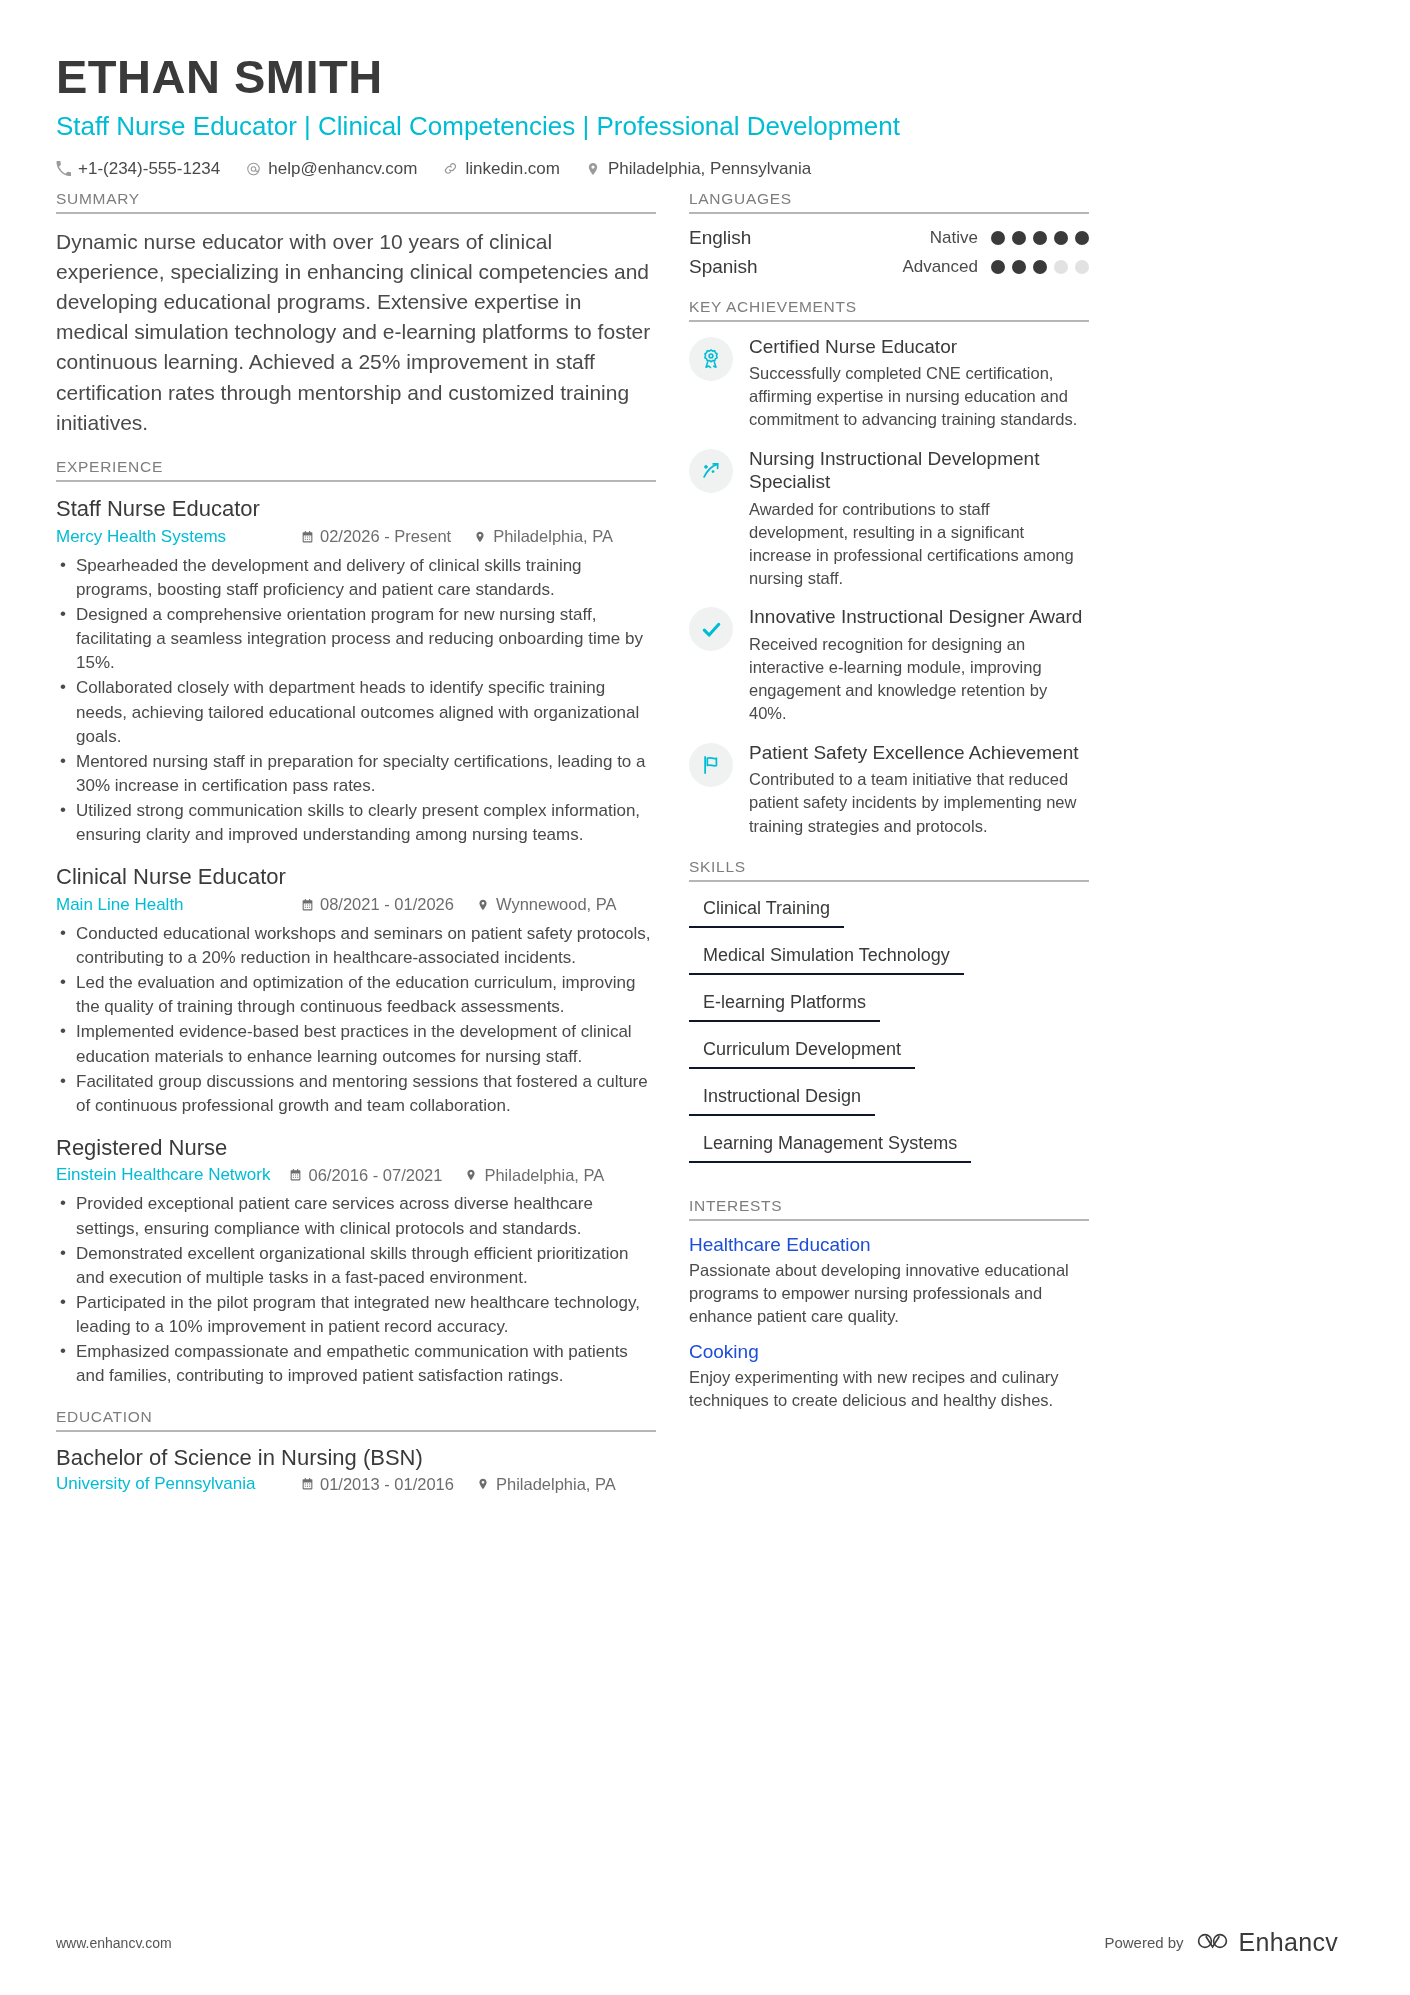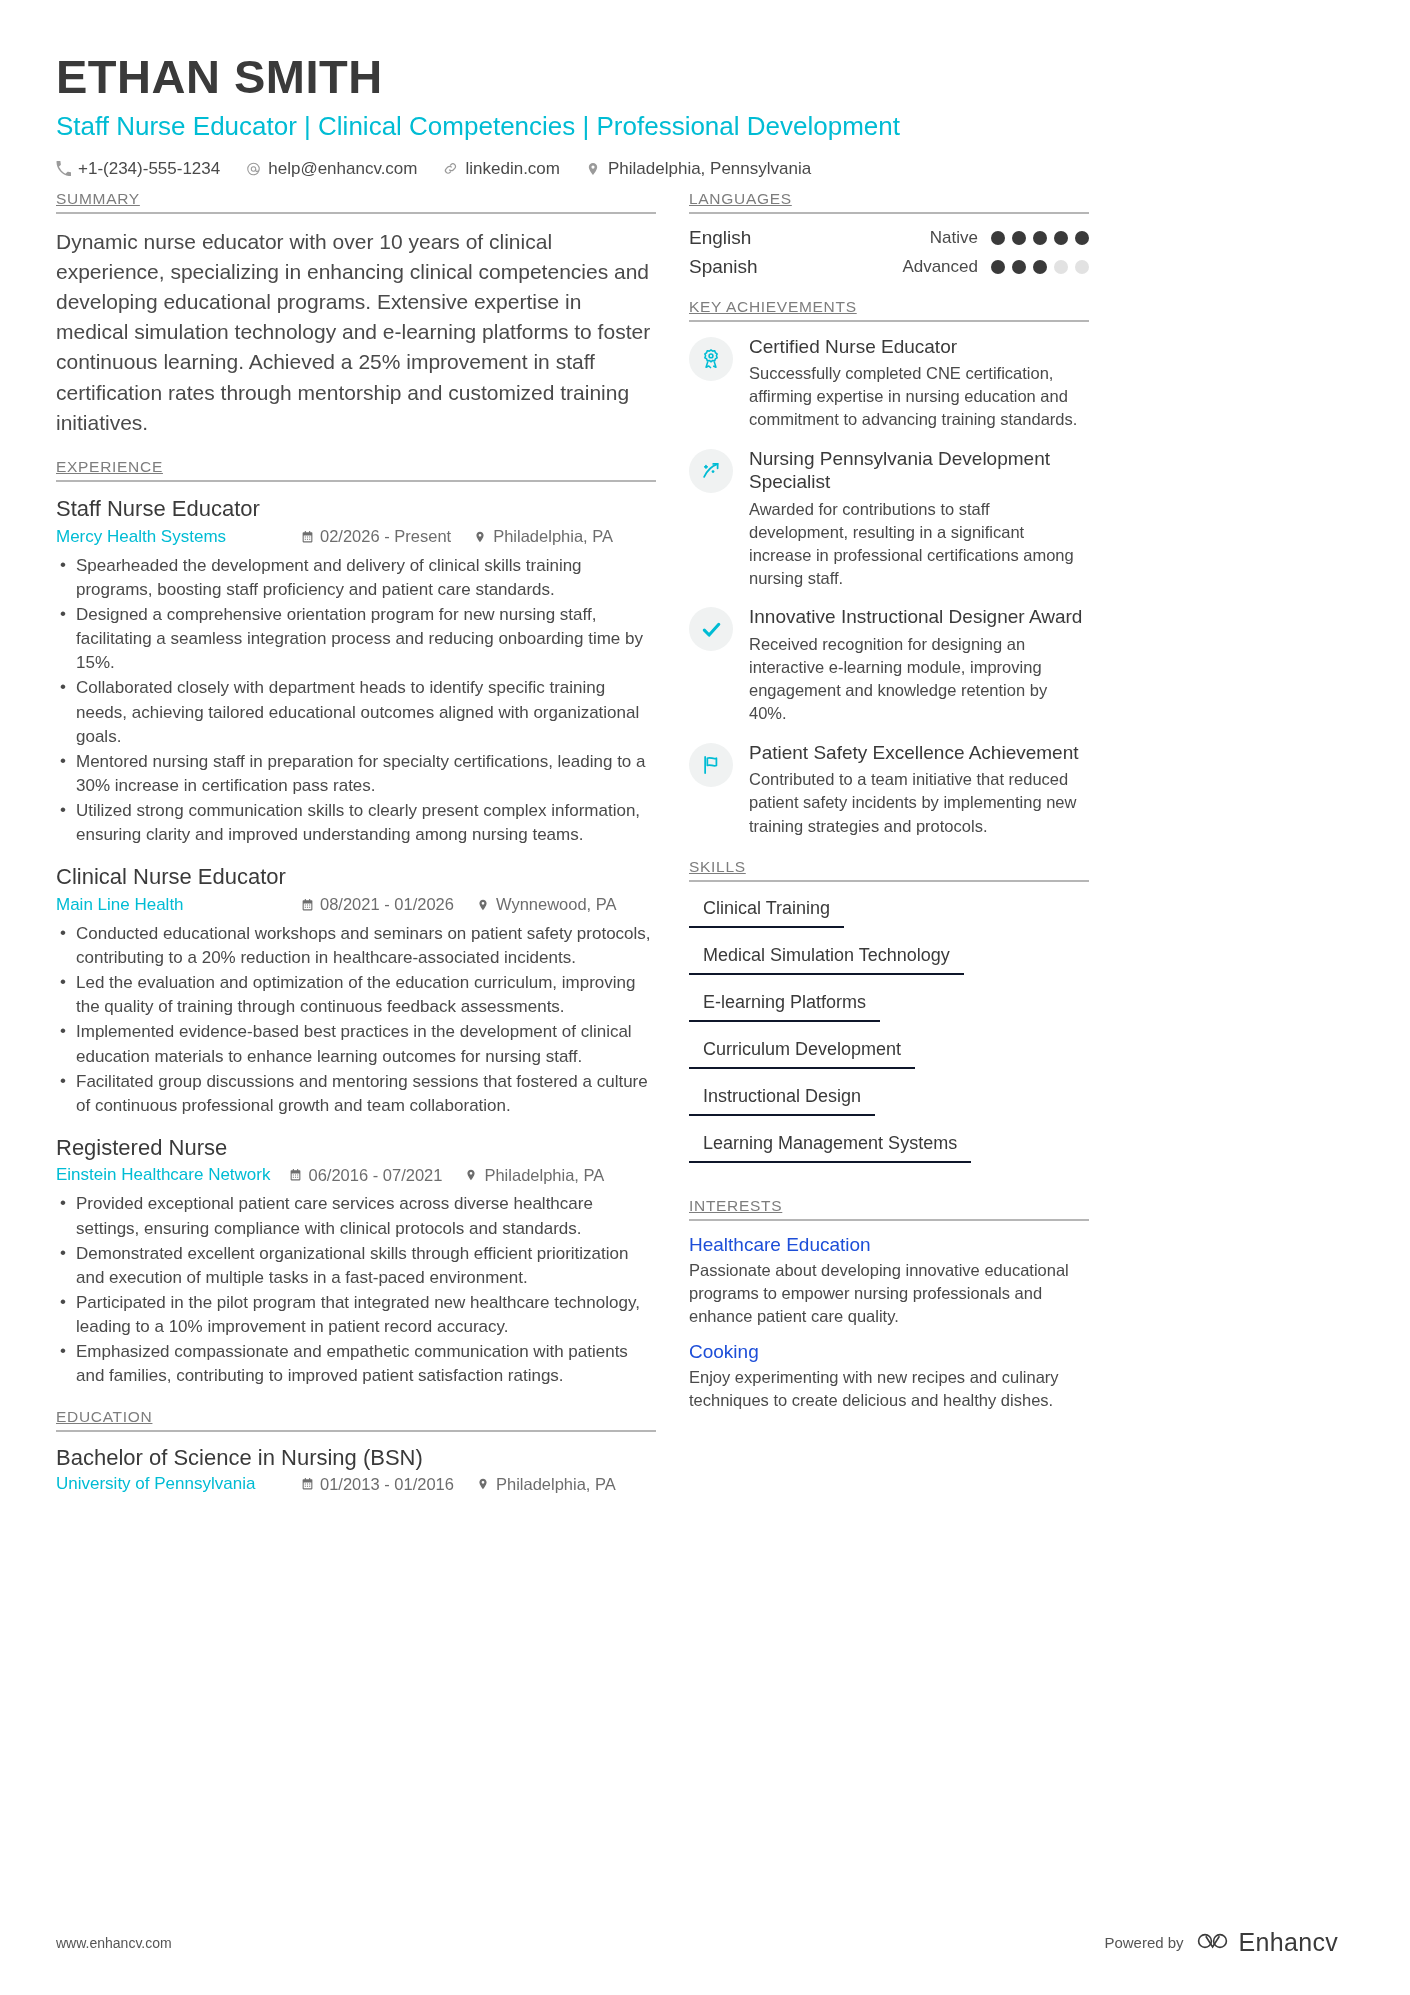--- a/index.html
+++ b/index.html
@@ -70,21 +70,20 @@
   .col-left  { width: 600px; flex: none; }
   .col-right { width: 400px; flex: none; }
 
   
   .sec-title {
     font-size: 15.5px;
     letter-spacing: 0.7px;
     color: #7d7d7d;
     text-transform: uppercase;
     padding-bottom: 4px;
-    text-decoration: underline;
   }
   .sec-rule {
     height: 2px;
     background: #b6b6b6;
     margin-bottom: 13px;
   }
   .section { margin-bottom: 20px; }
 
   
   .summary-text {
@@ -485,21 +484,21 @@
         <div class="ach">
           <div class="ach-icon">
             <svg width="22" height="22" viewBox="0 0 24 24" fill="none" stroke="currentColor" stroke-width="1.9" stroke-linecap="round">
                 <path d="M4.5 18.5C8 11 13 6.5 19 4.5"></path>
                 <path d="M14.4 4.3L19.3 4.2l-.1 4.9"></path>
                 <circle cx="14.2" cy="12.6" r="1.5" fill="currentColor" stroke="none"></circle>
                 <path d="M5.2 7.4h2.6M6.5 6.1v2.6"></path>
               </svg>
           </div>
           <div class="ach-body">
-            <div class="ach-title">Nursing Pennsylvania Development Specialist</div>
+            <div class="ach-title">Nursing Instructional Development Specialist</div>
             <div class="ach-desc">Awarded for contributions to staff development, resulting in a significant increase in professional certifications among nursing staff.</div>
           </div>
         </div>
 
         <div class="ach">
           <div class="ach-icon">
             <svg width="23" height="23" viewBox="0 0 24 24" fill="none" stroke="currentColor" stroke-width="3.2" stroke-linecap="round" stroke-linejoin="round">
                 <path d="M4.5 12.6l5 5.2L19.6 6.6"></path>
               </svg>
           </div>

